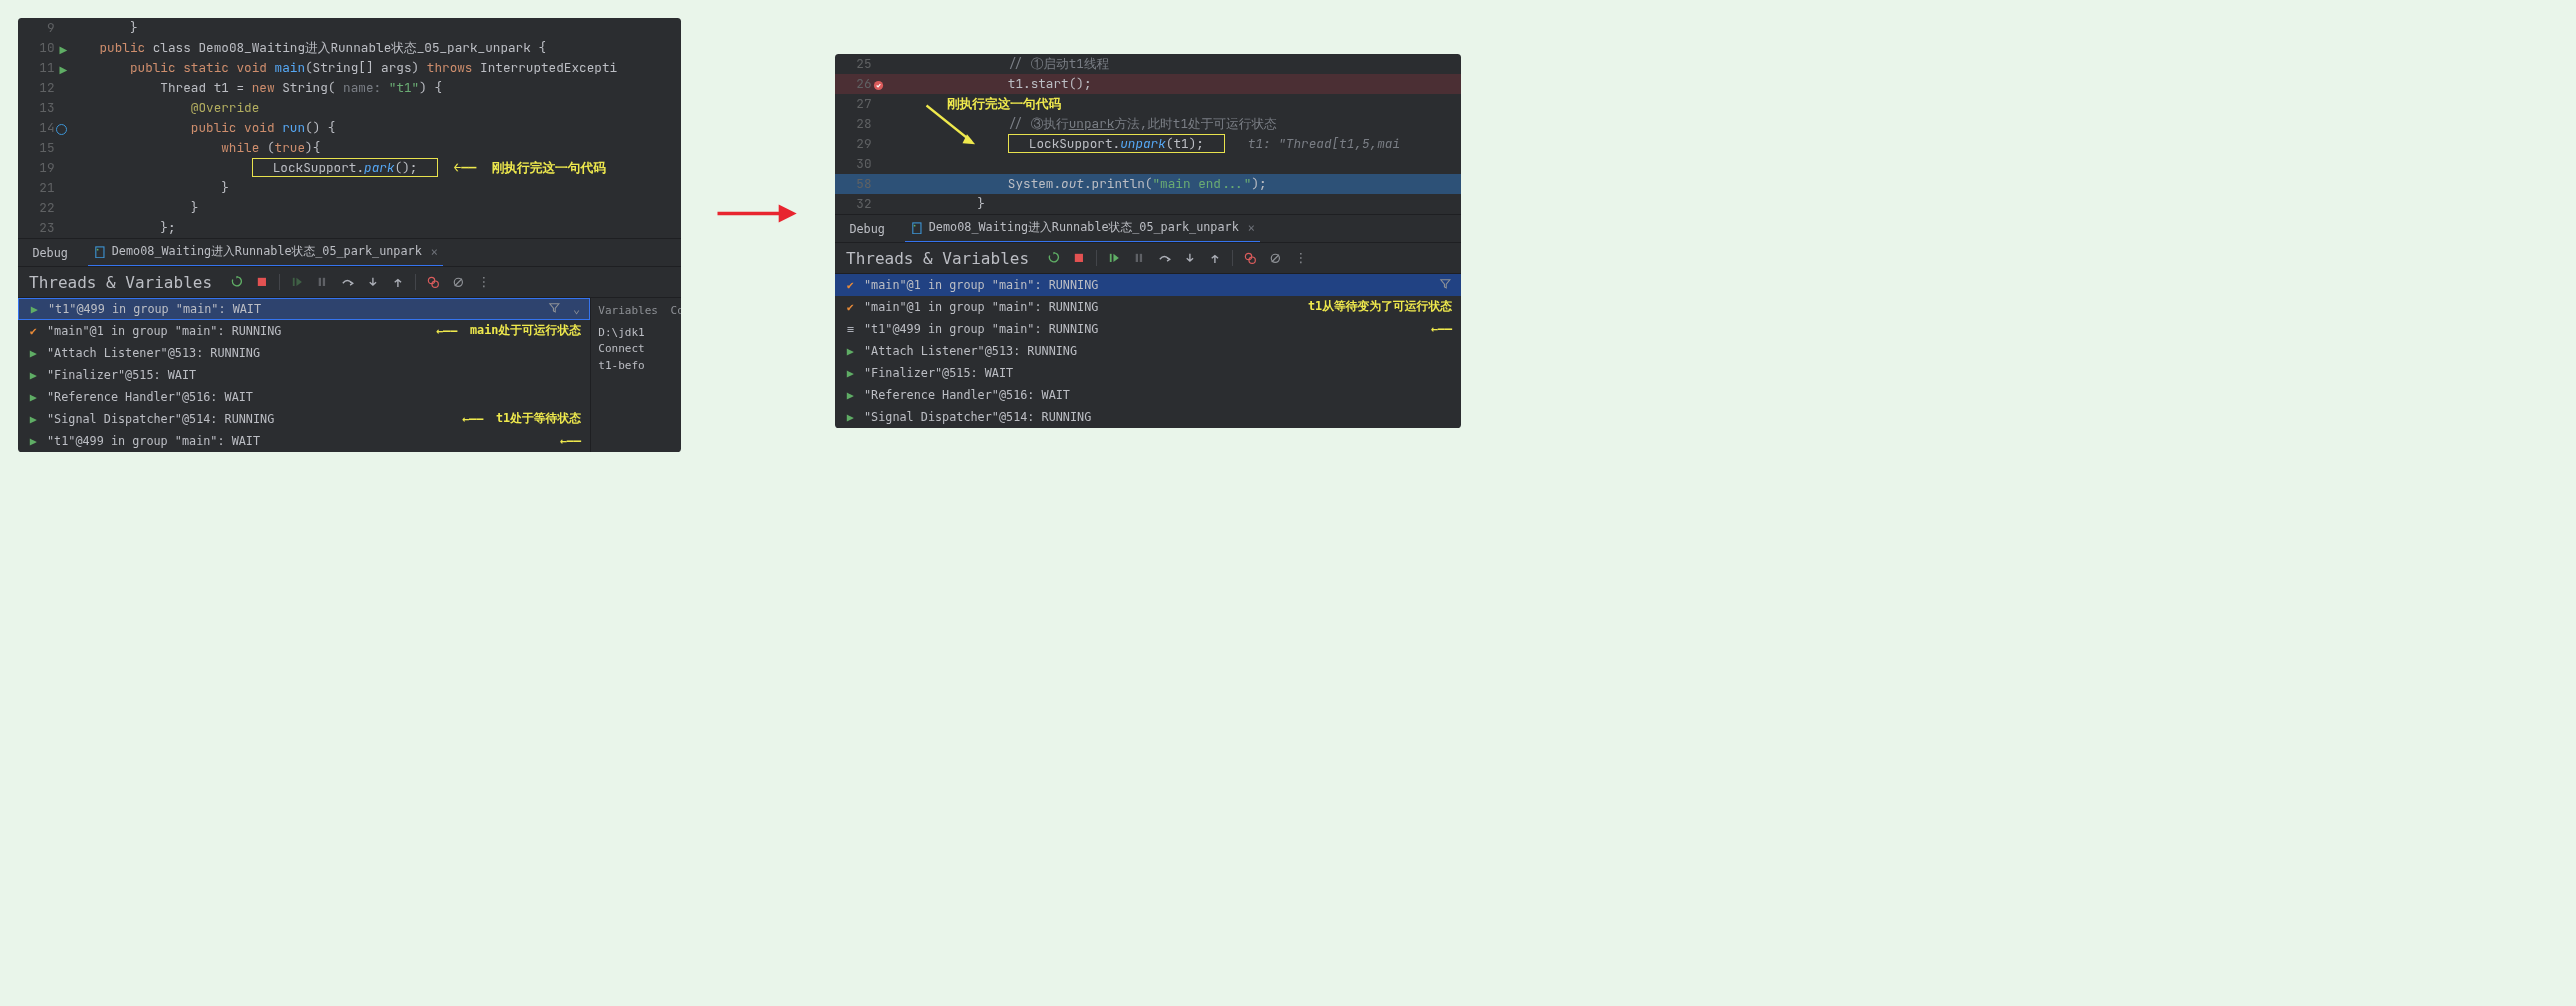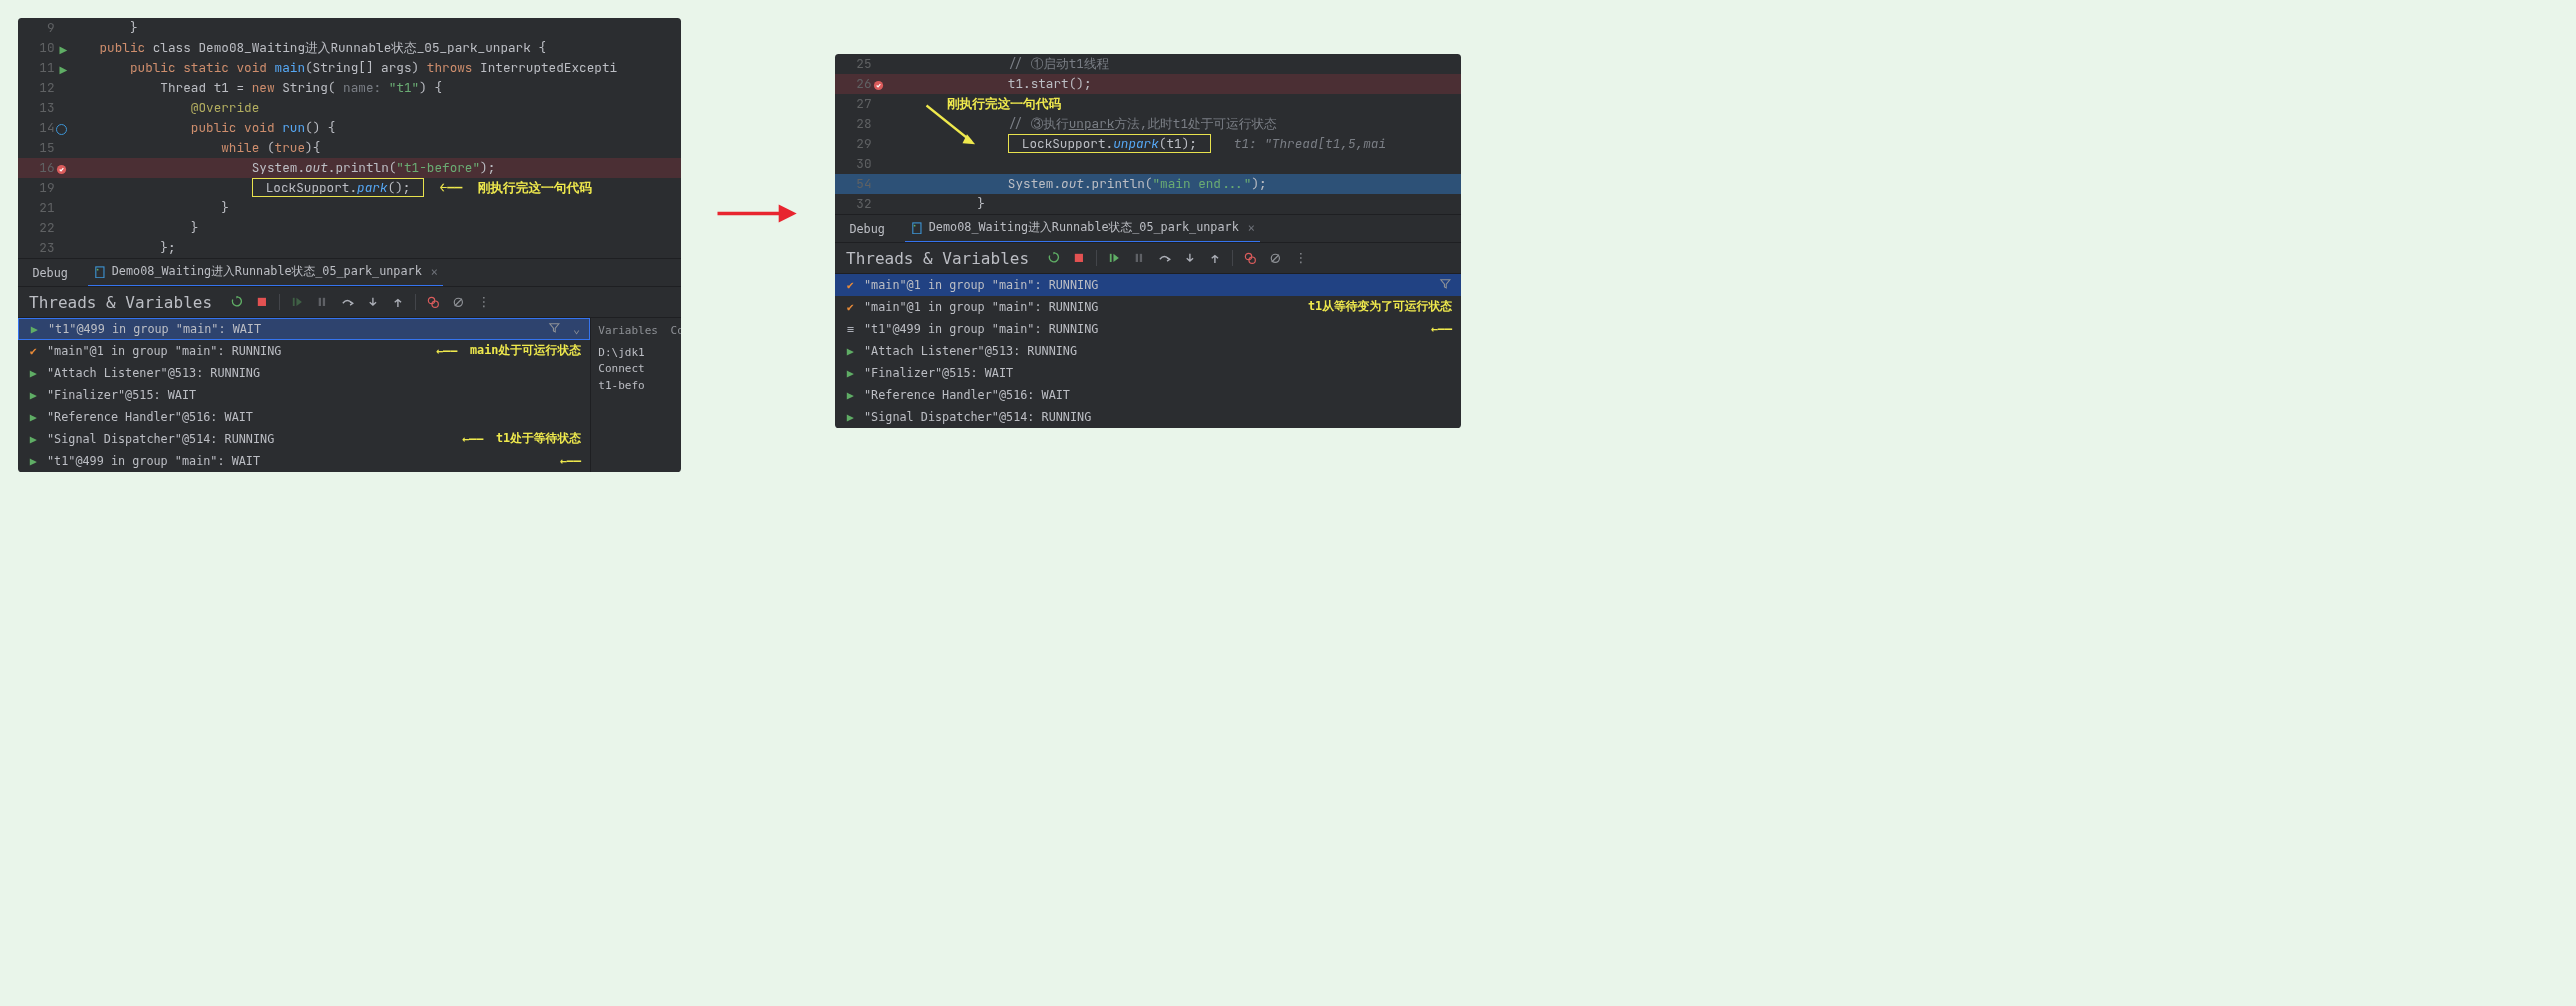--- a/index.html
+++ b/index.html
@@ -61,21 +61,21 @@
 .line-bp { background: #4b2f34; }
 .line-exe { background: #2d5177; }
 .kw { color: #cf8e6d; }
 .method { color: #56a8f5; }
 .str { color: #6aab73; }
 .comment { color: #7a7e85; }
 .italic { font-style: italic; }
 .anno { color: #b3ae60; }
 .boxed {
   border: 0.9px solid #e8e24d;
-  padding: 0 13px;
+  padding: 0 20px;
   text-align: center;
 }
 .annotation-text {
   color: #efe94d;
   font-weight: bold;
 }
 .yellow-arrow {
   color: #efe94d;
   font-weight: bold;
 }
@@ -211,27 +211,20 @@
         <div class="gutter">13</div>
         <div class="code-content">                <span class="anno" style="">@Override</span></div>
       </div>
       <div class="code-line">
         <div class="gutter">14<span class="gutter-icon"><span class="target-icon"></span></span></div>
         <div class="code-content">                <span class="kw" style="">public void </span><span class="method" style="">run</span><span class="" style="">() {</span></div>
       </div>
       <div class="code-line">
         <div class="gutter">15</div>
         <div class="code-content">                    <span class="kw" style="">while </span><span class="" style="">(</span><span class="kw" style="">true</span><span class="" style="">){</span></div>
-      </div>
-      <div class="code-line line-bp">
-        <div class="gutter">16<span class="gutter-icon"><svg width="11" height="11" viewBox="0 0 12 12">
-              <circle cx="6" cy="6" r="5" fill="#db5c5c"></circle>
-              <path d="M4 6 L5.5 7.5 L8 4.5" stroke="#fff" stroke-width="1.3" fill="none"></path>
-            </svg></span></div>
-        <div class="code-content">                        <span class="" style="">System.</span><span class="italic" style="">out</span><span class="" style="">.println(</span><span class="str" style="">"t1-before"</span><span class="" style="">);</span></div>
       </div>
       <div class="code-line">
         <div class="gutter">19</div>
         <div class="code-content">                        <span class="boxed"><span class="" style="">LockSupport.</span><span class="italic method" style="">park</span><span class="" style="">();</span></span><span class="" style="">  </span><span class="yellow-arrow" style="">←——</span><span class="" style="">  </span><span class="annotation-text" style="">刚执行完这一句代码</span></div>
       </div>
       <div class="code-line">
         <div class="gutter">21</div>
         <div class="code-content">                    <span class="" style="">}</span></div>
       </div>
       <div class="code-line">
@@ -402,21 +395,21 @@
       </div>
       <div class="code-line">
         <div class="gutter">29</div>
         <div class="code-content">                <span class="boxed"><span class="" style="">LockSupport.</span><span class="italic method" style="">unpark</span><span class="" style="">(t1);</span></span><span class="" style="">   </span><span class="comment italic" style="">t1: "Thread[t1,5,mai</span></div>
       </div>
       <div class="code-line">
         <div class="gutter">30</div>
         <div class="code-content"></div>
       </div>
       <div class="code-line line-exe">
-        <div class="gutter">54</div>
+        <div class="gutter">58</div>
         <div class="code-content">                <span class="" style="">System.</span><span class="italic" style="">out</span><span class="" style="">.println(</span><span class="str" style="">"main end..."</span><span class="" style="">);</span></div>
       </div>
       <div class="code-line">
         <div class="gutter">32</div>
         <div class="code-content">            <span class="" style="">}</span></div>
       </div>
     </div>
 
   <div class="debug-tabs">
     <div class="debug-tab">

